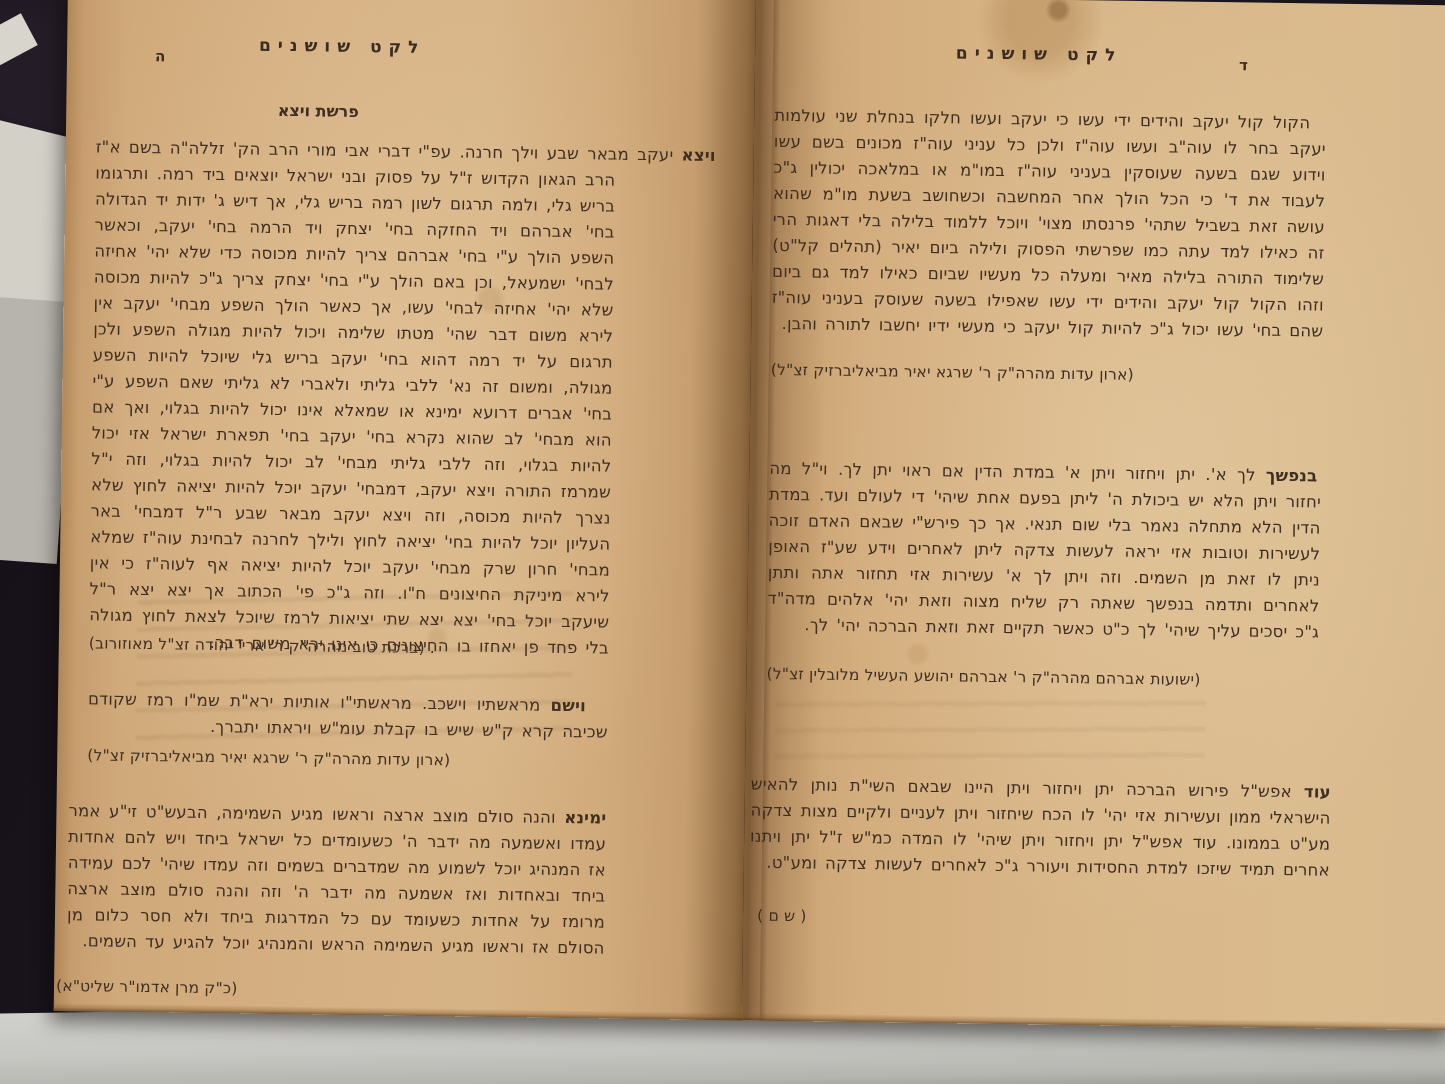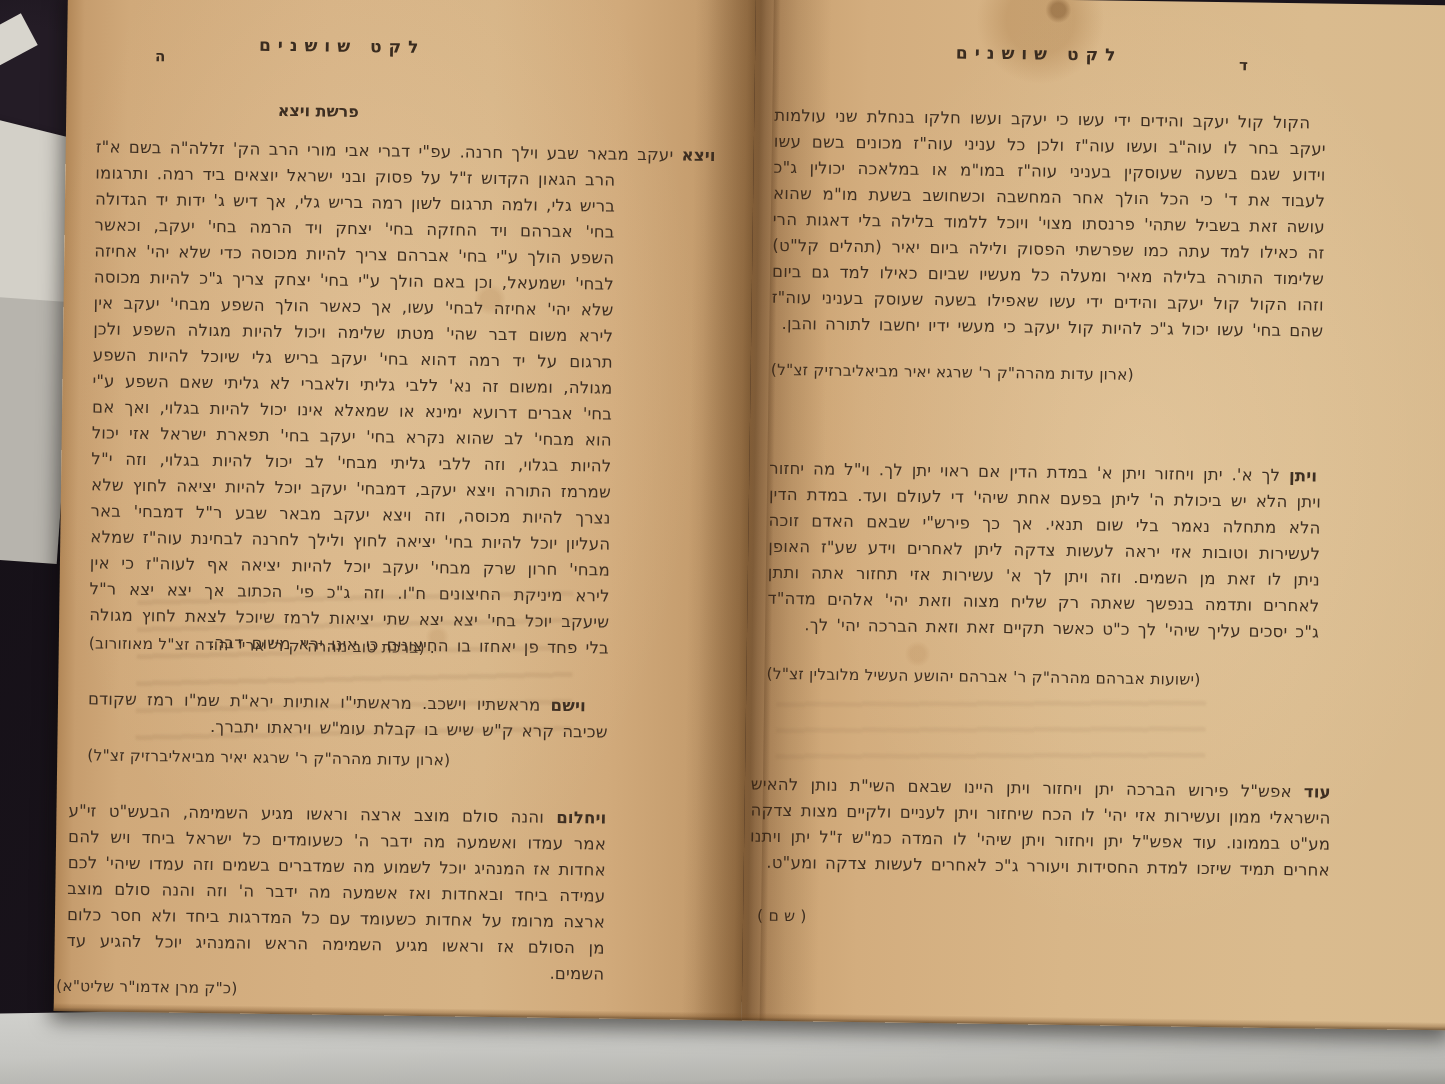--- a/index.html
+++ b/index.html
@@ -121,40 +121,40 @@
       </div>
       <div class="attribution lp-a1">. (ברכת טוב מהרה"ק ר' ארי' יהודה זצ"ל מאוזורוב)</div>
 
       <div class="para lp-p2">
         <p><span class="lead">וישם</span>
            <span>מראשתיו וישכב. מראשתי"ו אותיות ירא"ת שמ"ו רמז שקודם שכיבה קרא ק"ש שיש בו קבלת עומ"ש ויראתו יתברך.</span></p>
       </div>
       <div class="attribution lp-a2">(ארון עדות מהרה"ק ר' שרגא יאיר מביאליברזיק זצ"ל)</div>
 
       <div class="para lp-p3">
-        <p><span class="lead">ויחלום</span>
+        <p><span class="lead">ימינא</span>
            <span>והנה סולם מוצב ארצה וראשו מגיע השמימה, הבעש"ט זי"ע אמר עמדו ואשמעה מה ידבר ה' כשעומדים כל ישראל ביחד ויש להם אחדות אז המנהיג יוכל לשמוע מה שמדברים בשמים וזה עמדו שיהי' לכם עמידה ביחד ובאחדות ואז אשמעה מה ידבר ה' וזה והנה סולם מוצב ארצה מרומז על אחדות כשעומד עם כל המדרגות ביחד ולא חסר כלום מן הסולם אז וראשו מגיע השמימה הראש והמנהיג יוכל להגיע עד השמים.</span></p>
       </div>
       <div class="attribution lp-a3">(כ"ק מרן אדמו"ר שליט"א)</div>
 
       <div class="show-through st-left"></div>
     </div>
 
     <div class="page right-page heb">
       <div class="page-header-title rp-header-title">לקט שושנים</div>
       <div class="page-letter rp-letter">ד</div>
 
       <div class="para rp-p1">
         <p><span class="lead"></span>
            <span>הקול קול יעקב והידים ידי עשו כי יעקב ועשו חלקו בנחלת שני עולמות יעקב בחר לו עוה"ב ועשו עוה"ז ולכן כל עניני עוה"ז מכונים בשם עשו וידוע שגם בשעה שעוסקין בעניני עוה"ז במו"מ או במלאכה יכולין ג"כ לעבוד את ד' כי הכל הולך אחר המחשבה וכשחושב בשעת מו"מ שהוא עושה זאת בשביל שתהי' פרנסתו מצוי' ויוכל ללמוד בלילה בלי דאגות הרי זה כאילו למד עתה כמו שפרשתי הפסוק ולילה ביום יאיר (תהלים קל"ט) שלימוד התורה בלילה מאיר ומעלה כל מעשיו שביום כאילו למד גם ביום וזהו הקול קול יעקב והידים ידי עשו שאפילו בשעה שעוסק בעניני עוה"ז שהם בחי' עשו יכול ג"כ להיות קול יעקב כי מעשי ידיו יחשבו לתורה והבן.</span></p>
       </div>
       <div class="attribution rp-a1">(ארון עדות מהרה"ק ר' שרגא יאיר מביאליברזיק זצ"ל)</div>
 
       <div class="para rp-p2">
-        <p><span class="lead">ויתן</span>
+        <p><span class="lead">בנפשך</span>
            <span>לך א'. יתן ויחזור ויתן א' במדת הדין אם ראוי יתן לך. וי"ל מה יחזור ויתן הלא יש ביכולת ה' ליתן בפעם אחת שיהי' די לעולם ועד. במדת הדין הלא מתחלה נאמר בלי שום תנאי. אך כך פירש"י שבאם האדם זוכה לעשירות וטובות אזי יראה לעשות צדקה ליתן לאחרים וידע שע"ז האופן ניתן לו זאת מן השמים. וזה ויתן לך א' עשירות אזי תחזור אתה ותתן לאחרים ותדמה בנפשך שאתה רק שליח מצוה וזאת יהי' אלהים מדה"ד ג"כ יסכים עליך שיהי' לך כ"ט כאשר תקיים זאת וזאת הברכה יהי' לך.</span></p>
       </div>
       <div class="attribution rp-a2">(ישועות אברהם מהרה"ק ר' אברהם יהושע העשיל מלובלין זצ"ל)</div>
 
       <div class="para rp-p3">
         <p><span class="lead">עוד</span>
            <span>אפש"ל פירוש הברכה יתן ויחזור ויתן היינו שבאם השי"ת נותן להאיש הישראלי ממון ועשירות אזי יהי' לו הכח שיחזור ויתן לעניים ולקיים מצות צדקה מע"ט בממונו. עוד אפש"ל יתן ויחזור ויתן שיהי' לו המדה כמ"ש ז"ל יתן ויתנו אחרים תמיד שיזכו למדת החסידות ויעורר ג"כ לאחרים לעשות צדקה ומע"ט.</span></p>
       </div>
       <div class="attribution rp-a3">( ש ם )</div>
 

